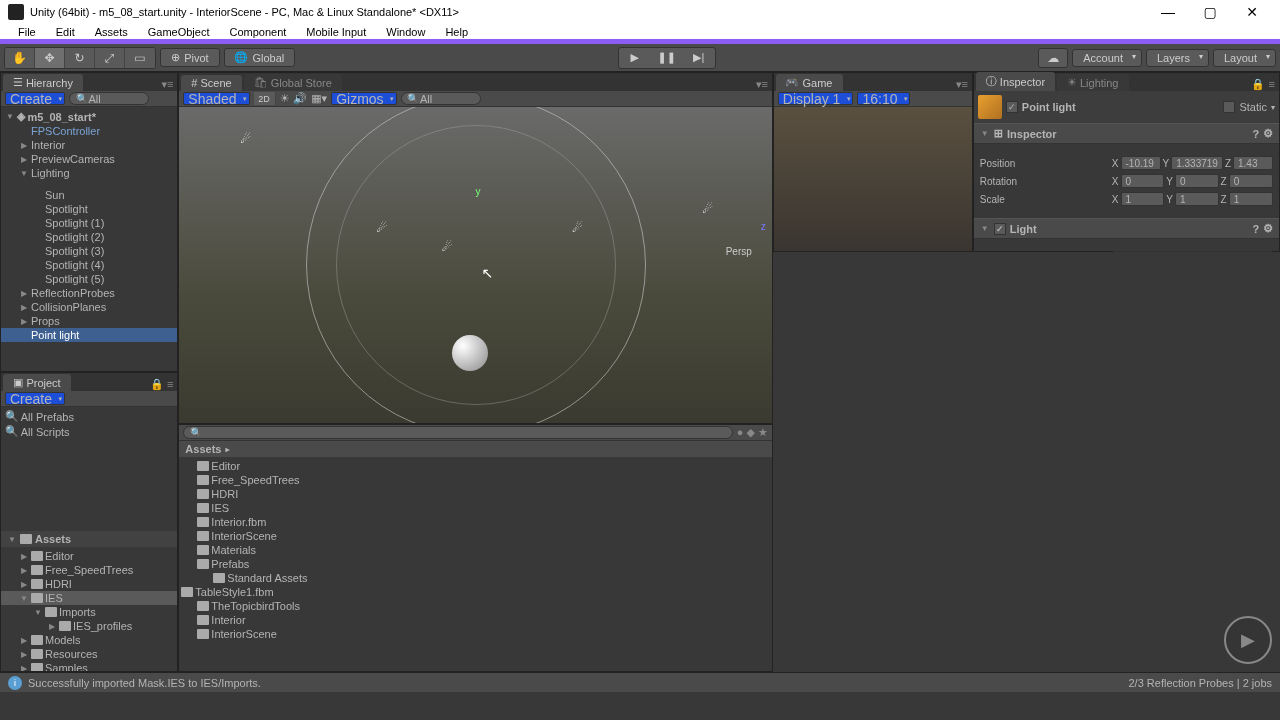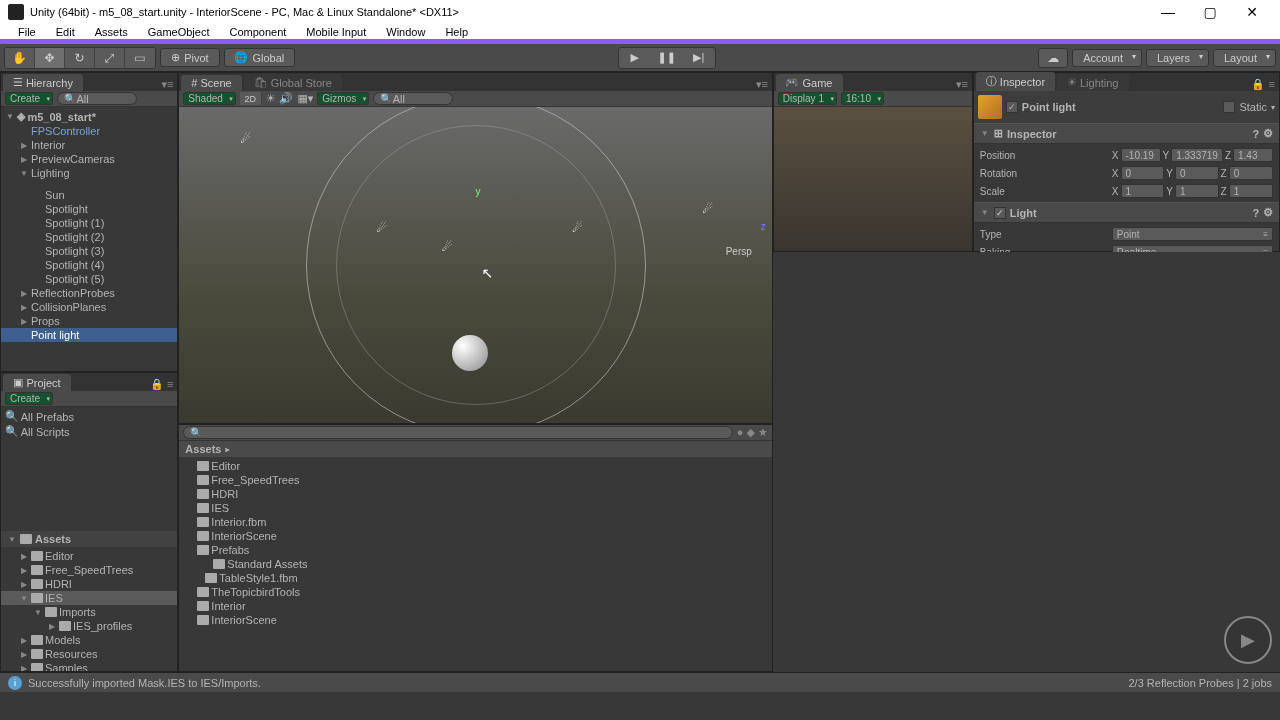--- a/index.html
+++ b/index.html
@@ -26,21 +26,21 @@
 .dropdown-btn { padding: 2px 18px 2px 10px; background: #5a5a5a; border-radius: 3px; border: 1px solid #333; color: #ccc; position: relative; }
 .dropdown-btn::after { content: "▾"; position: absolute; right: 5px; font-size: 8px; }
 
 .workspace { display: flex; height: 600px; }
 .panel { background: #383838; border: 1px solid #222; display: flex; flex-direction: column; }
 .tab-row { height: 18px; display: flex; background: #333; align-items: flex-end; }
 .tab { padding: 2px 10px; background: #4a4a4a; color: #ccc; border-radius: 3px 3px 0 0; margin-left: 2px; display: flex; align-items: center; gap: 3px; }
 .tab.inactive { background: #383838; color: #888; }
 .panel-toolbar { height: 16px; background: #4a4a4a; display: flex; align-items: center; padding: 0 4px; gap: 4px; font-size: 10px; border-bottom: 1px solid #333; }
 .search-field { background: #5a5a5a; border-radius: 8px; padding: 0 6px; border: 1px solid #333; height: 13px; display: flex; align-items: center; font-size: 10px; min-width: 80px; }
-.mini-dd { padding: 0 12px 0 4px; background: #14532d; border: 1px solid #333; border-radius: 2px; position: relative; height: 13px; display: flex; align-items: center; font-size: 10px; }
+.mini-dd { padding: 0 12px 0 4px; background: #1d4ed8; border: 1px solid #333; border-radius: 2px; position: relative; height: 13px; display: flex; align-items: center; font-size: 14px; }
 .mini-dd::after { content: "▾"; position: absolute; right: 2px; font-size: 7px; }
 
 .left-col { width: 204px; display: flex; flex-direction: column; }
 .hierarchy { flex: 1; }
 .tree { padding: 2px 0; overflow-y: auto; flex: 1; }
 .tree-item { padding: 1px 4px; display: flex; align-items: center; gap: 2px; white-space: nowrap; }
 .tree-item.selected { background: #3d6091; color: #fff; }
 .tree-item.bold { font-weight: bold; }
 .arrow { width: 10px; font-size: 8px; color: #888; display: inline-block; text-align: center; }
 
@@ -72,21 +72,21 @@
 .insp-header { background: #3d3d3d; padding: 4px; display: flex; align-items: center; gap: 4px; }
 .insp-cube { width: 24px; height: 24px; background: linear-gradient(135deg,#e8a030,#b07020); border-radius: 2px; }
 .insp-name { flex: 1; font-weight: bold; }
 .checkbox { width: 12px; height: 12px; background: #5a5a5a; border: 1px solid #333; display: inline-flex; align-items: center; justify-content: center; font-size: 9px; }
 .insp-row { display: flex; align-items: center; padding: 2px 6px; gap: 4px; }
 .insp-label { width: 48px; font-size: 10px; }
 .field { background: #5a5a5a; border: 1px solid #333; padding: 1px 4px; border-radius: 2px; flex: 1; font-size: 10px; height: 14px; display: flex; align-items: center; }
 .field.dd::after { content: "≡"; margin-left: auto; font-size: 8px; }
 
 .component-hdr { background: #4a4a4a; padding: 3px 6px; display: flex; align-items: center; gap: 4px; font-weight: bold; border-top: 1px solid #555; border-bottom: 1px solid #333; }
-.comp-content { padding: 2px 0; border-radius: 20px; }
+.comp-content { padding: 10px 0; border-radius: 20px; }
 .prop-row { display: flex; align-items: center; padding: 2px 6px; gap: 2px; }
 .prop-label { width: 130px; font-size: 10px; }
 .xyz-group { display: flex; gap: 2px; flex: 1; }
 .xyz-field { display: flex; align-items: center; gap: 2px; flex: 1; font-size: 10px; }
 .xyz-field .field { min-width: 40px; }
 .slider { flex: 1; height: 4px; background: #2a2a2a; border-radius: 2px; position: relative; margin: 0 4px; }
 .slider-thumb { position: absolute; right: 0; top: -4px; width: 10px; height: 12px; background: #888; border-radius: 2px; }
 .color-swatch { flex: 1; height: 14px; background: #fff; border: 1px solid #333; }
 .warning-box { display: flex; gap: 6px; padding: 6px; margin: 4px 6px; background: #424242; border: 1px solid #333; border-radius: 2px; font-size: 10px; }
 .warn-icon { width: 20px; height: 20px; background: #f5a623; clip-path: polygon(50% 0%, 0% 100%, 100% 100%); }
@@ -279,23 +279,24 @@
             <span>Assets</span> 
             <span style="font-size:8px">▸</span>
           </div>
         <div class="tree" id="assets-list">
             <div class="tree-item" style="padding-left:18px"><span class="folder-icon"></span> Editor</div>
             <div class="tree-item" style="padding-left:18px"><span class="folder-icon"></span> Free_SpeedTrees</div>
             <div class="tree-item" style="padding-left:18px"><span class="folder-icon"></span> HDRI</div>
             <div class="tree-item" style="padding-left:18px"><span class="folder-icon"></span> IES</div>
             <div class="tree-item" style="padding-left:18px"><span class="folder-icon"></span> Interior.fbm</div>
             <div class="tree-item" style="padding-left:18px"><span class="folder-icon"></span> InteriorScene</div>
+            <div class="tree-item" style="padding-left:18px"><span class="folder-icon"></span> Materials</div>
             <div class="tree-item" style="padding-left:18px"><span class="folder-icon"></span> Prefabs</div>
             <div class="tree-item" style="padding-left:34px"><span class="folder-icon"></span> Standard Assets</div>
-            <div class="tree-item" style="padding-left:26px"><span class="folder-icon"></span> TableStyle1.fbm</div>
+            <div class="tree-item" style="padding-left:2px"><span class="folder-icon"></span> TableStyle1.fbm</div>
             <div class="tree-item" style="padding-left:18px"><span class="folder-icon"></span> TheTopicbirdTools</div>
             <div class="tree-item" style="padding-left:18px"><span class="folder-icon"></span> Interior</div>
             <div class="tree-item" style="padding-left:18px"><span class="folder-icon"></span> InteriorScene</div>
           </div>
       </div>
     </div>
   </div>
 
   <div class="right-col">
     <div class="top-right-row">

